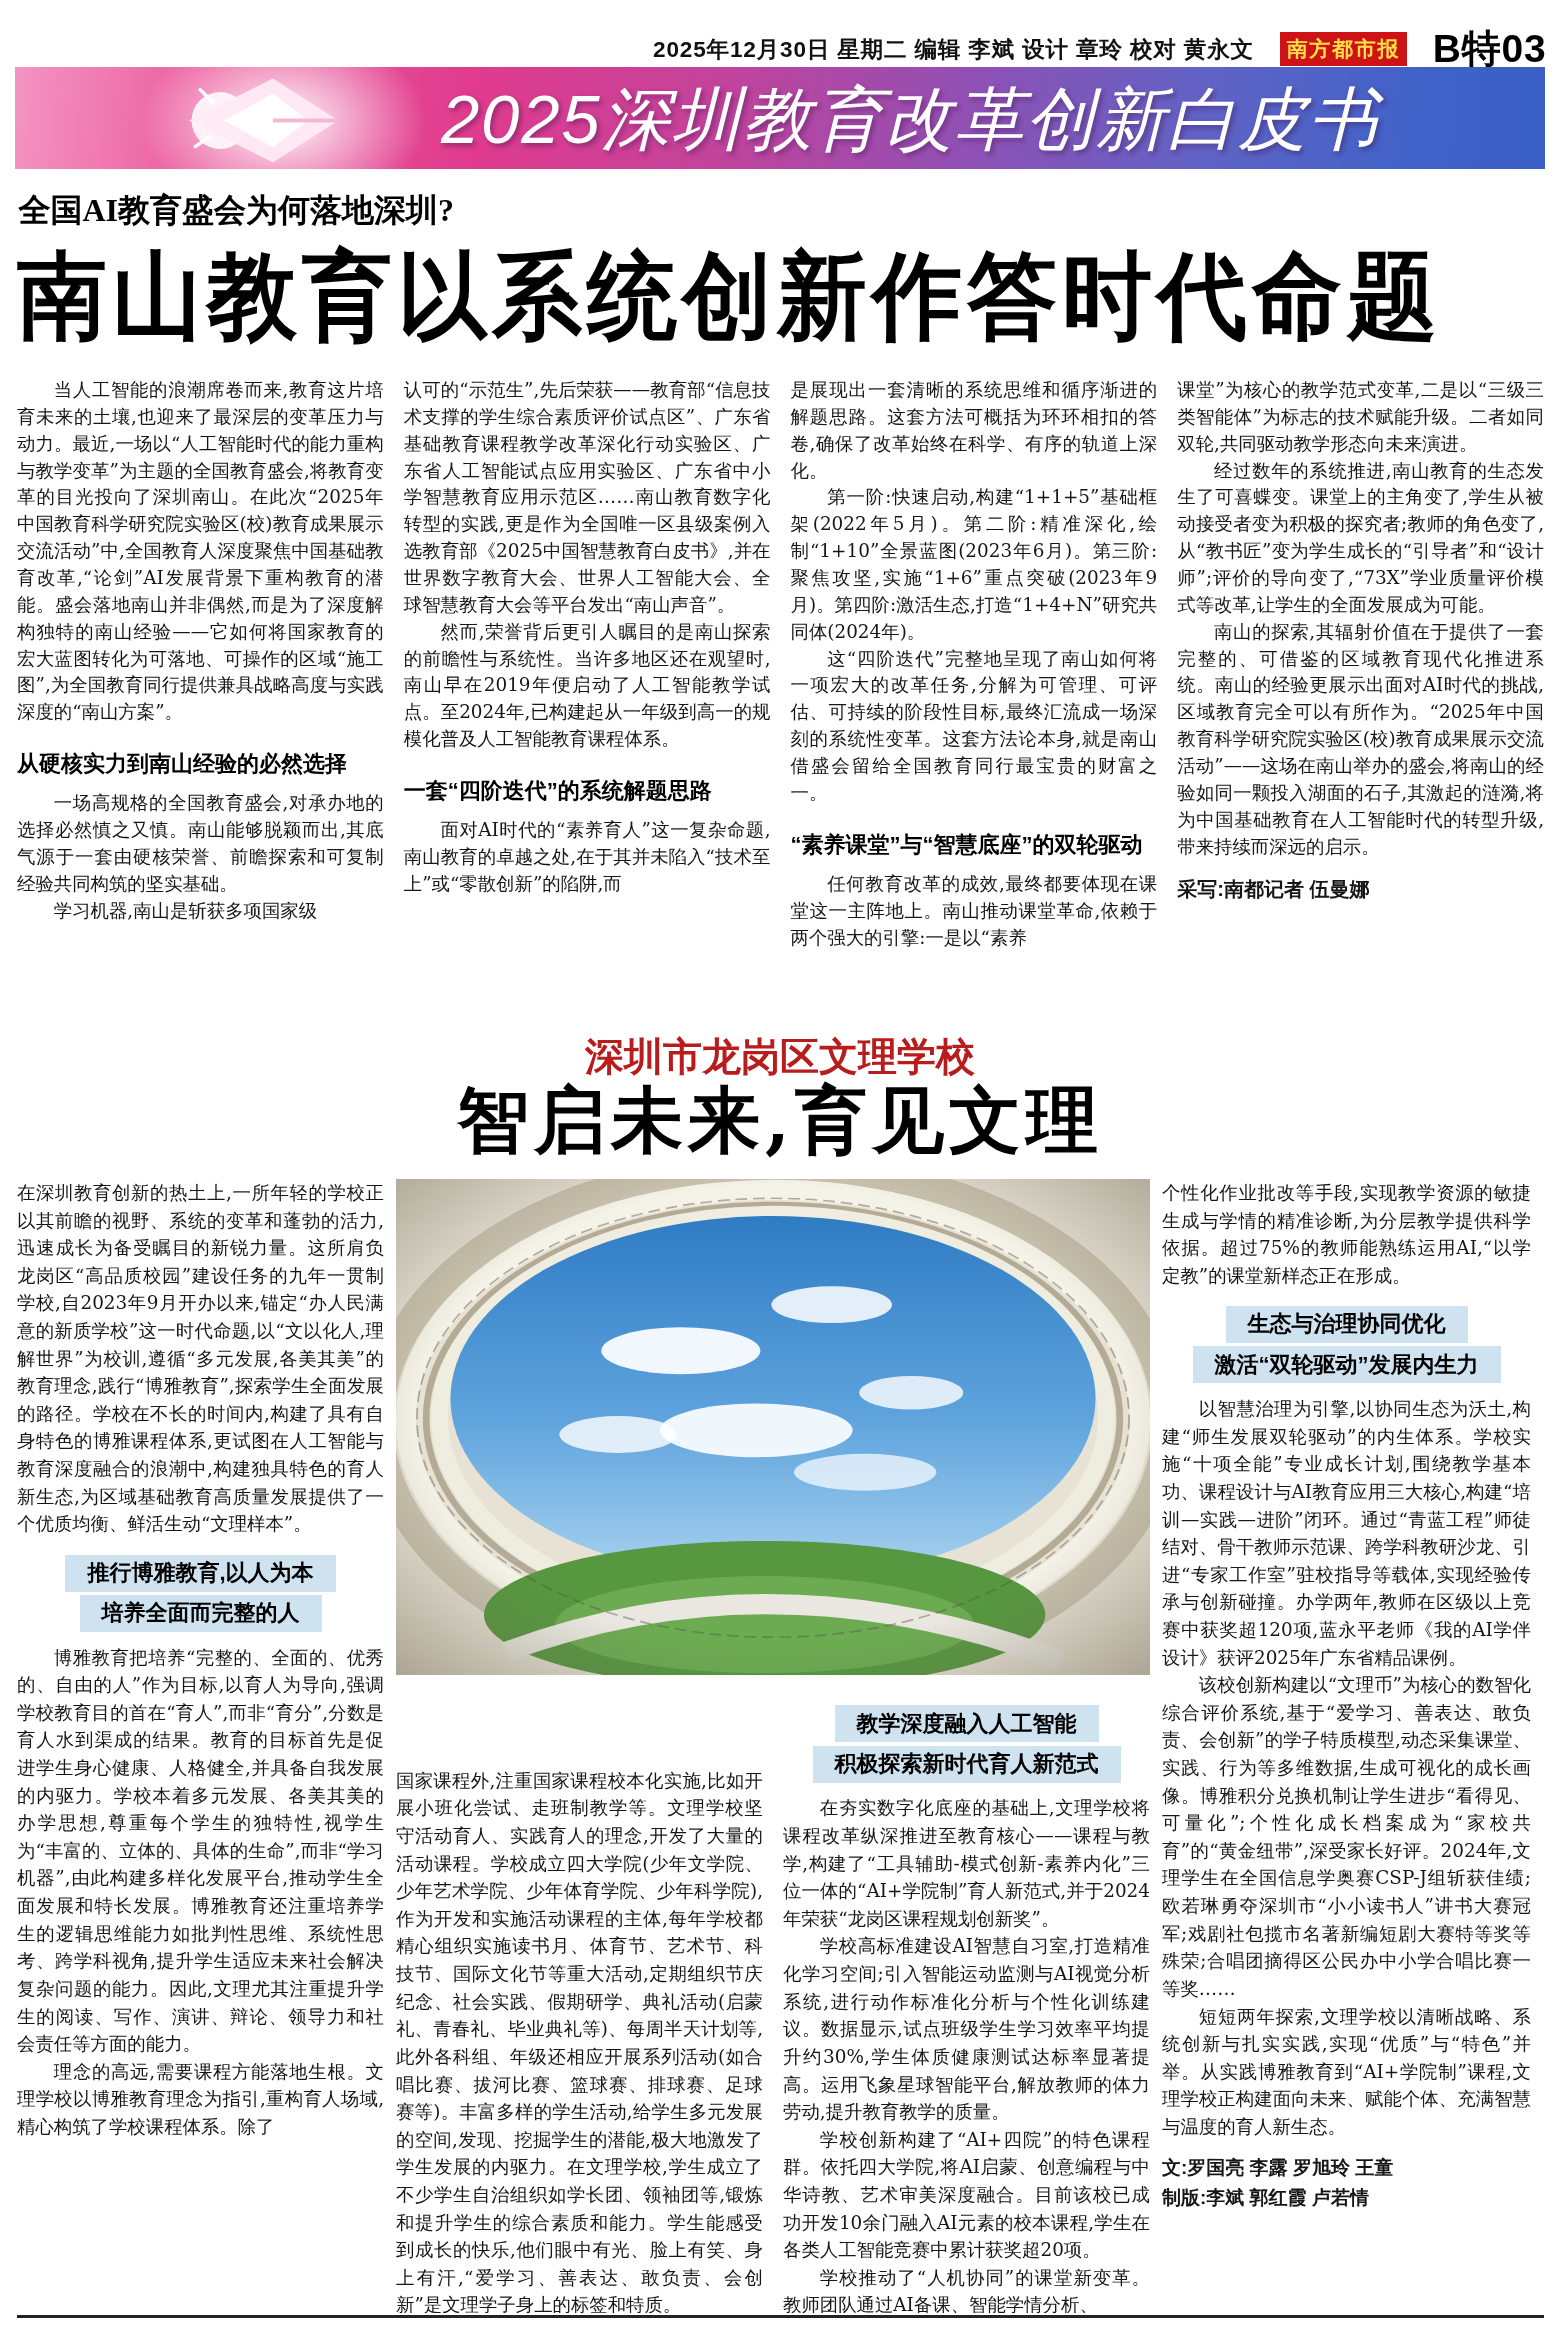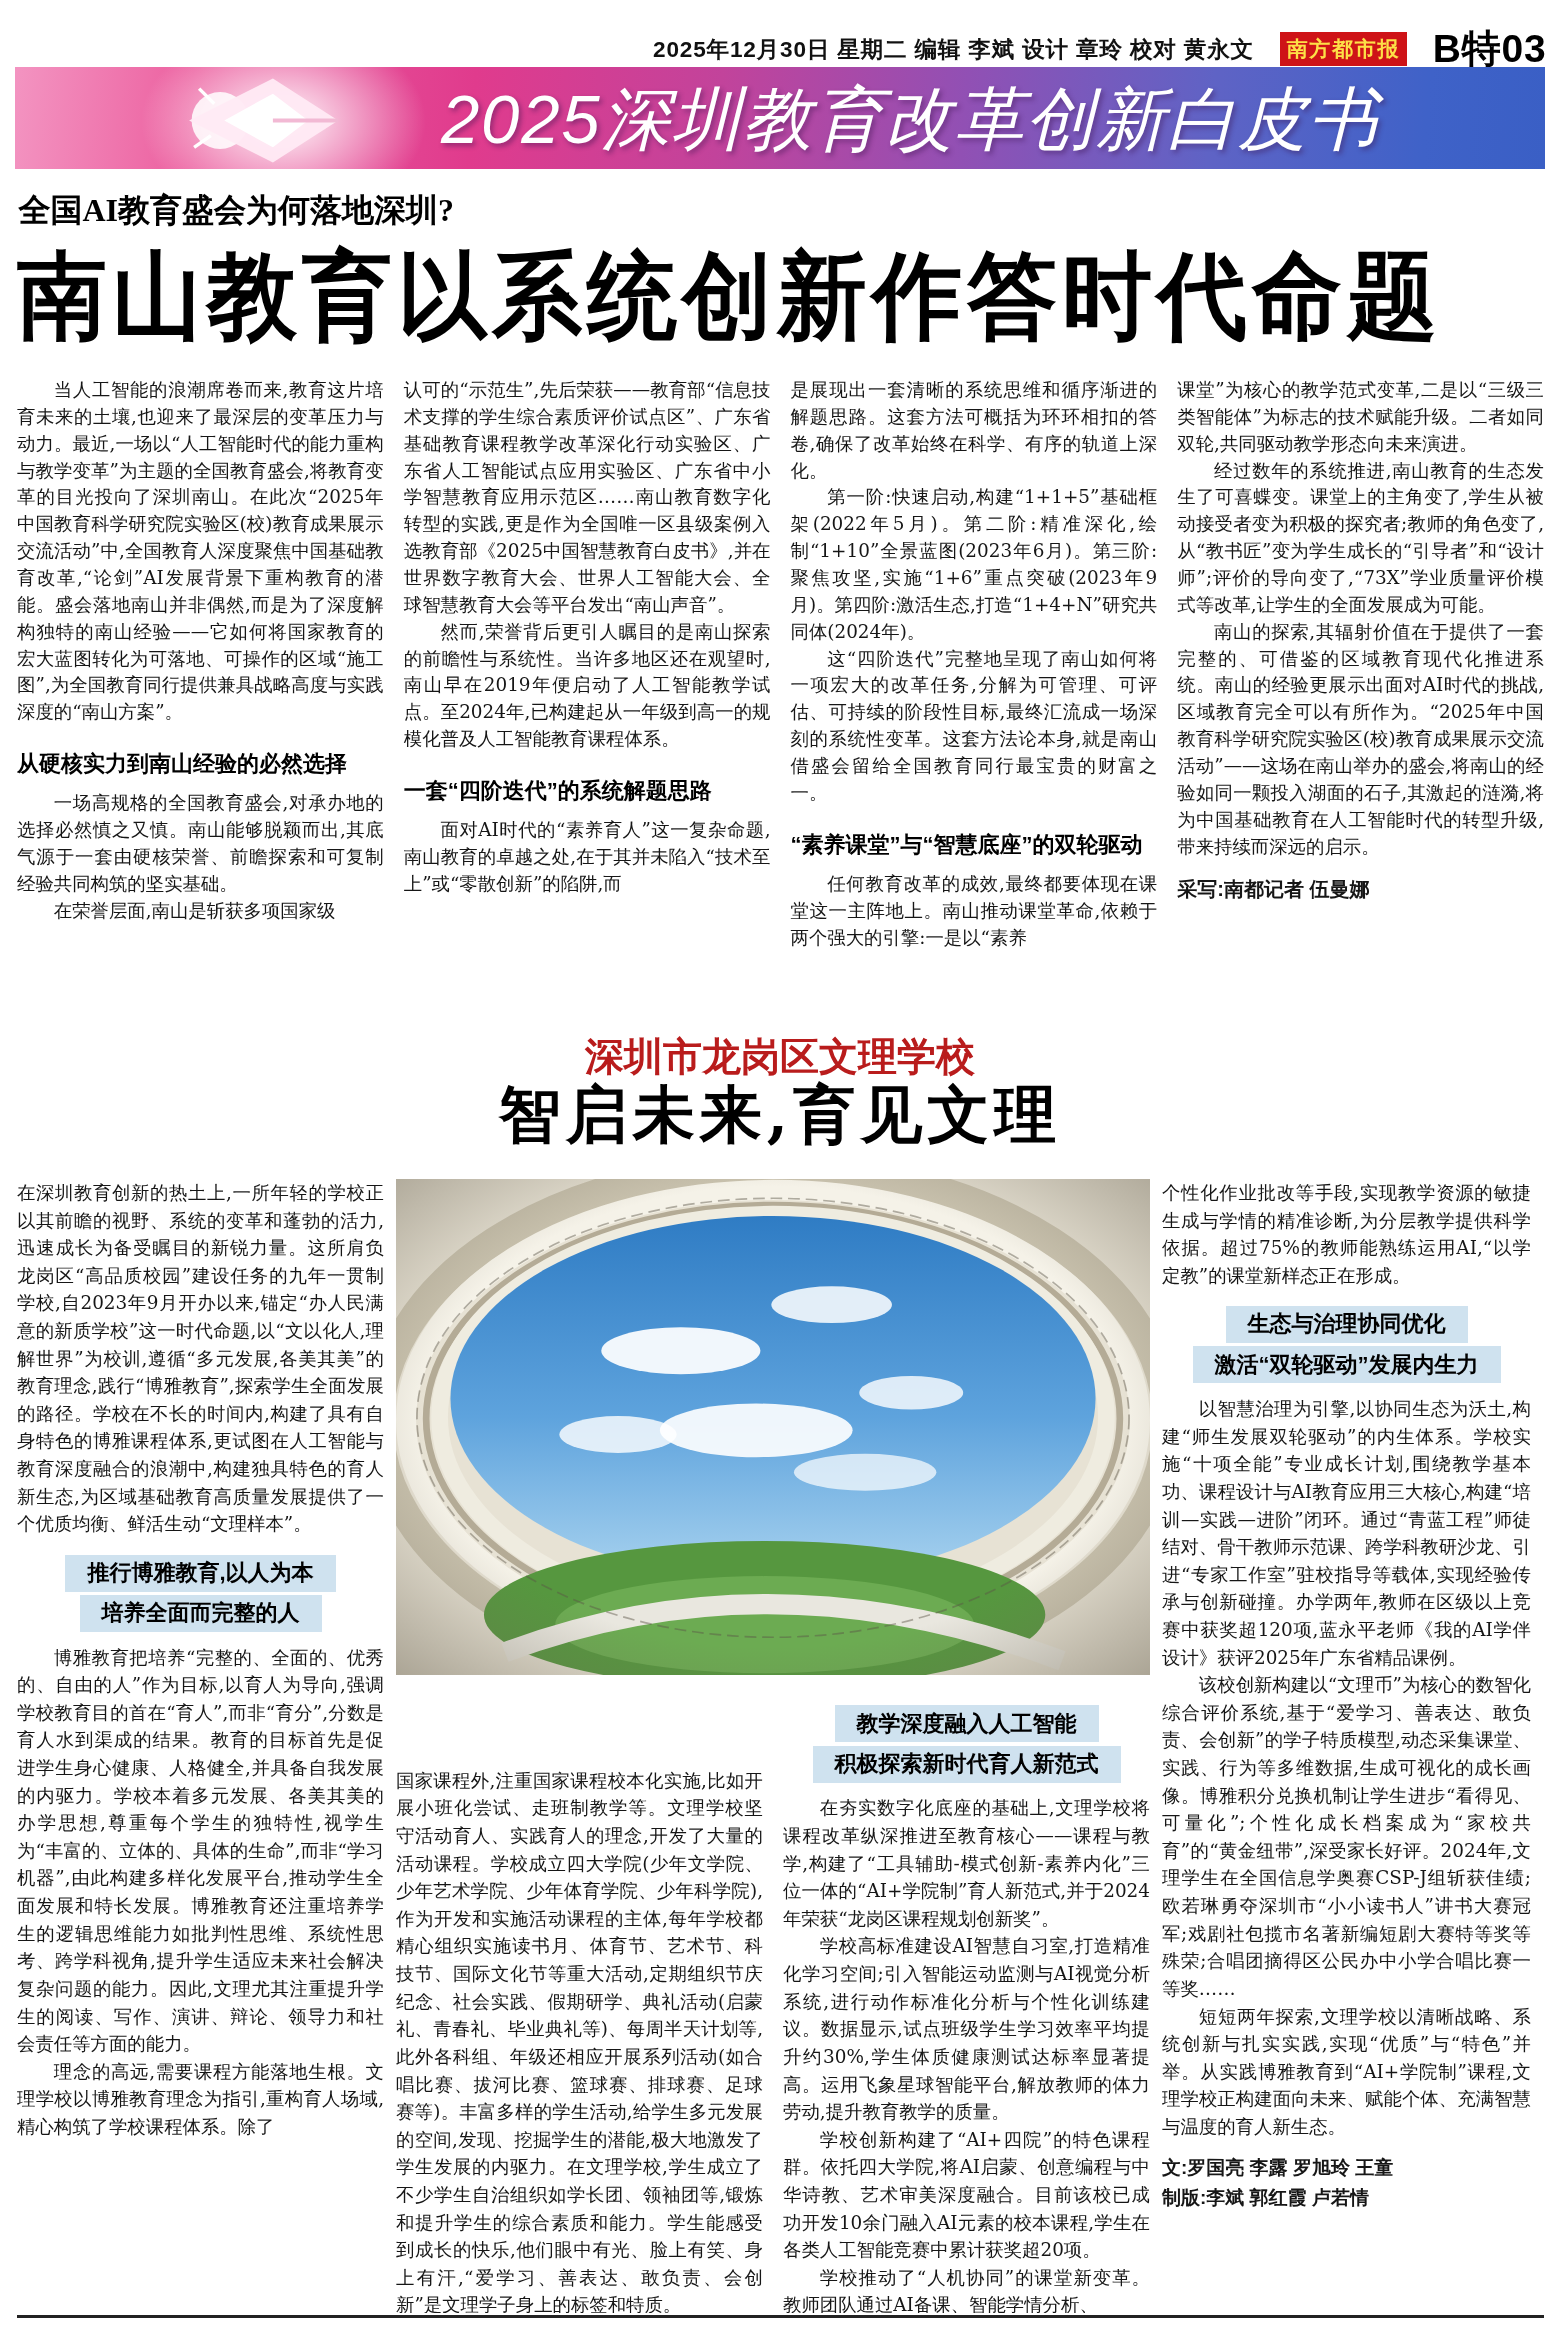--- a/index.html
+++ b/index.html
@@ -38,21 +38,21 @@
   p.cont{text-indent:0 !important;}
   .subhead1{font-family:"Liberation Sans","DejaVu Sans",sans-serif;font-weight:800;font-size:22px;
     margin:22px 0 10px;text-indent:0;color:#000;}
   .byline1{font-family:"Liberation Sans","DejaVu Sans",sans-serif;font-weight:700;font-size:20px;
     margin-top:15px;text-indent:0 !important;}
 
   
   .art2-kicker{position:absolute;top:1037px;left:0;width:100%;text-align:center;
     font-family:"Liberation Sans","DejaVu Sans",sans-serif;font-weight:600;font-size:39px;line-height:1;color:#b91c1c;}
   .art2-headline{position:absolute;top:1084px;left:0;width:100%;text-align:center;
-    font-family:"DejaVu Serif","Liberation Serif",serif;font-weight:900;font-size:62px;line-height:1;
+    font-family:"DejaVu Serif","Liberation Serif",serif;font-weight:900;font-size:72px;line-height:1;
     letter-spacing:5px;color:#000;}
   .art2{position:absolute;left:17px;top:1179px;width:1529px;height:1134px;display:flex;gap:12px;overflow:hidden;}
   .a2col{font-size:18.4px;line-height:1.5;text-align:justify;color:#161616;}
   .a2col p{margin:0;text-indent:2em;}
   .a2-left{width:367px;}
   .a2-mid{width:754px;}
   .photo-wrap{width:754px;height:496px;overflow:hidden;}
   .midcols{display:flex;gap:20px;margin-top:21px;height:623px;overflow:hidden;align-items:flex-end;}
   .midcol{width:367px;}
   .a2-right{width:369px;}
@@ -88,21 +88,21 @@
 </div>
 
 <div class="kicker1">全国AI教育盛会为何落地深圳?</div>
 <div class="headline1">南山教育以系统创新作答时代命题</div>
 
 <div class="art1">
   <div class="col">
     <p>当人工智能的浪潮席卷而来,教育这片培育未来的土壤,也迎来了最深层的变革压力与动力。最近,一场以“人工智能时代的能力重构与教学变革”为主题的全国教育盛会,将教育变革的目光投向了深圳南山。在此次“2025年中国教育科学研究院实验区(校)教育成果展示交流活动”中,全国教育人深度聚焦中国基础教育改革,“论剑”AI发展背景下重构教育的潜能。盛会落地南山并非偶然,而是为了深度解构独特的南山经验——它如何将国家教育的宏大蓝图转化为可落地、可操作的区域“施工图”,为全国教育同行提供兼具战略高度与实践深度的“南山方案”。</p>
     <div class="subhead1">从硬核实力到南山经验的必然选择</div>
     <p>一场高规格的全国教育盛会,对承办地的选择必然慎之又慎。南山能够脱颖而出,其底气源于一套由硬核荣誉、前瞻探索和可复制经验共同构筑的坚实基础。</p>
-    <p>在荣誉层面,南山是斩获多项国家级</p>
+    <p>学习机器,南山是斩获多项国家级</p>
   </div>
   <div class="col">
     <p class="cont">认可的“示范生”,先后荣获——教育部“信息技术支撑的学生综合素质评价试点区”、广东省基础教育课程教学改革深化行动实验区、广东省人工智能试点应用实验区、广东省中小学智慧教育应用示范区……南山教育数字化转型的实践,更是作为全国唯一区县级案例入选教育部《2025中国智慧教育白皮书》,并在世界数字教育大会、世界人工智能大会、全球智慧教育大会等平台发出“南山声音”。</p>
     <p>然而,荣誉背后更引人瞩目的是南山探索的前瞻性与系统性。当许多地区还在观望时,南山早在2019年便启动了人工智能教学试点。至2024年,已构建起从一年级到高一的规模化普及人工智能教育课程体系。</p>
     <div class="subhead1">一套“四阶迭代”的系统解题思路</div>
     <p>面对AI时代的“素养育人”这一复杂命题,南山教育的卓越之处,在于其并未陷入“技术至上”或“零散创新”的陷阱,而</p>
   </div>
   <div class="col">
     <p class="cont">是展现出一套清晰的系统思维和循序渐进的解题思路。这套方法可概括为环环相扣的答卷,确保了改革始终在科学、有序的轨道上深化。</p>
     <p>第一阶:快速启动,构建“1+1+5”基础框架(2022年5月)。第二阶:精准深化,绘制“1+10”全景蓝图(2023年6月)。第三阶:聚焦攻坚,实施“1+6”重点突破(2023年9月)。第四阶:激活生态,打造“1+4+N”研究共同体(2024年)。</p>

